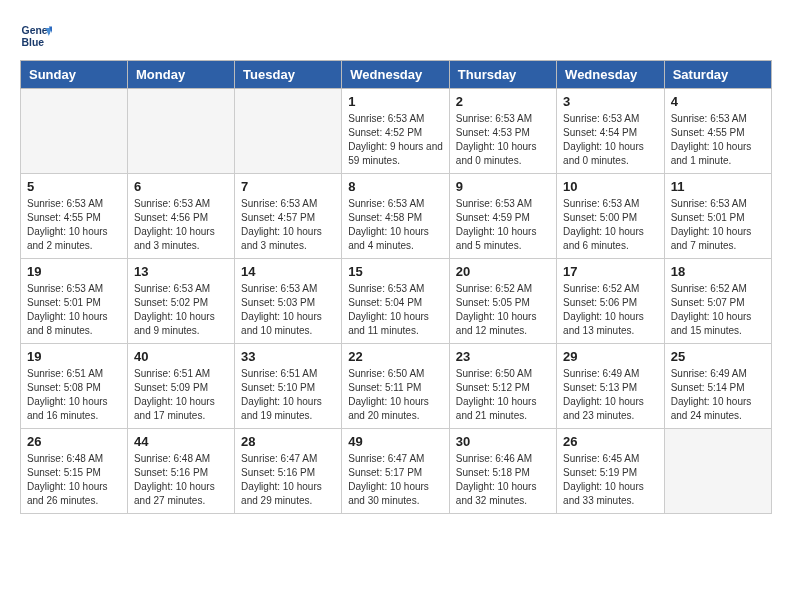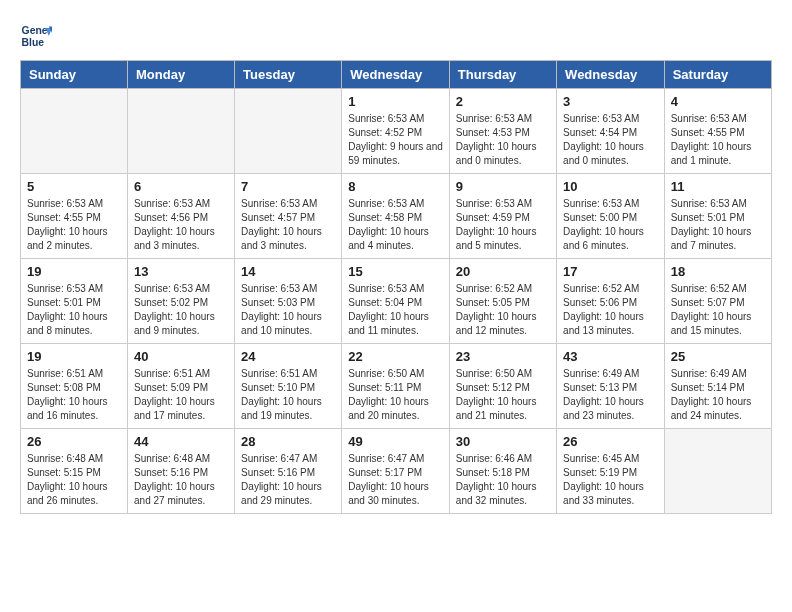--- a/index.html
+++ b/index.html
@@ -201,33 +201,33 @@
         <tr>
           <td>
             <div class="day-num">19</div>
             <div class="day-info">Sunrise: 6:51 AM<br>Sunset: 5:08 PM<br>Daylight: 10 hours and 16 minutes.</div>
           </td>
           <td>
             <div class="day-num">40</div>
             <div class="day-info">Sunrise: 6:51 AM<br>Sunset: 5:09 PM<br>Daylight: 10 hours and 17 minutes.</div>
           </td>
           <td>
-            <div class="day-num">24</div>
+            <div class="day-num">33</div>
             <div class="day-info">Sunrise: 6:51 AM<br>Sunset: 5:10 PM<br>Daylight: 10 hours and 19 minutes.</div>
           </td>
           <td>
             <div class="day-num">22</div>
             <div class="day-info">Sunrise: 6:50 AM<br>Sunset: 5:11 PM<br>Daylight: 10 hours and 20 minutes.</div>
           </td>
           <td>
             <div class="day-num">23</div>
             <div class="day-info">Sunrise: 6:50 AM<br>Sunset: 5:12 PM<br>Daylight: 10 hours and 21 minutes.</div>
           </td>
           <td>
-            <div class="day-num">43</div>
+            <div class="day-num">29</div>
             <div class="day-info">Sunrise: 6:49 AM<br>Sunset: 5:13 PM<br>Daylight: 10 hours and 23 minutes.</div>
           </td>
           <td>
             <div class="day-num">25</div>
             <div class="day-info">Sunrise: 6:49 AM<br>Sunset: 5:14 PM<br>Daylight: 10 hours and 24 minutes.</div>
           </td>
         </tr>
         <tr>
           <td>
             <div class="day-num">26</div>

